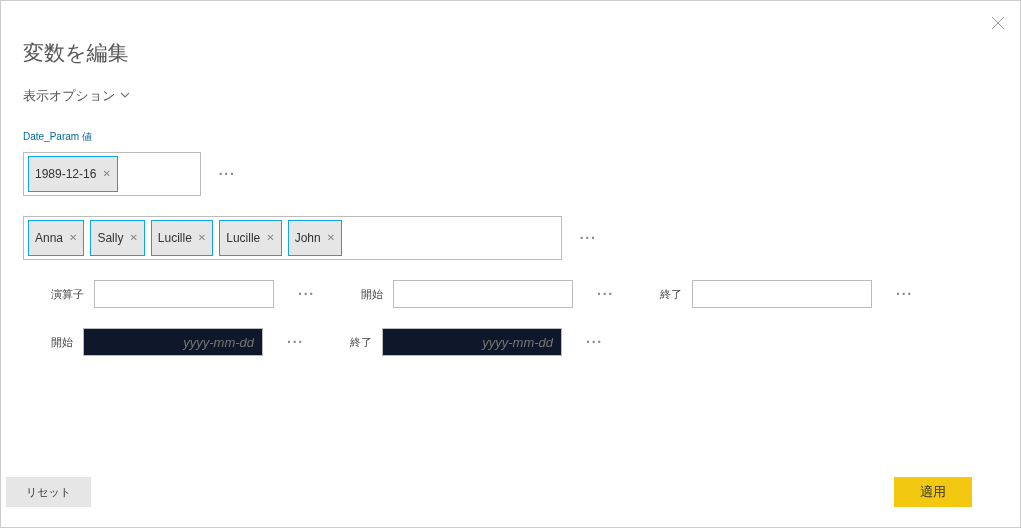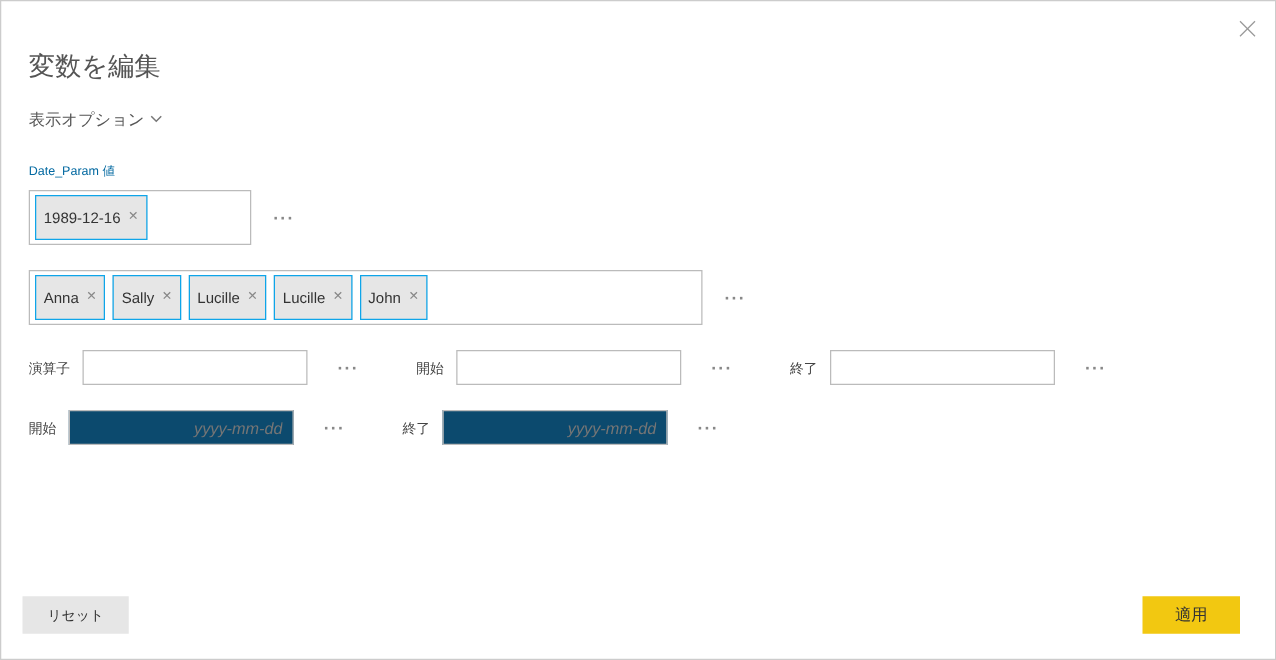--- a/index.html
+++ b/index.html
@@ -101,20 +101,21 @@
     .plain-label {
       font-size: 13px;
       color: #333;
       margin-bottom: 12px;
     }
     .row {
       display: flex;
       align-items: center;
       gap: 10px;
       flex-wrap: nowrap;
+      margin-left: 28px;
     }
     .sublabel {
       font-size: 11px;
       color: #444;
       white-space: nowrap;
     }
     .text-input {
       border: 1px solid #bbb;
       height: 28px;
       padding: 0 6px;
@@ -124,40 +125,40 @@
     .w-180 { width: 180px; }
     .date-input {
       border: 1px solid #bbb;
       height: 28px;
       width: 180px;
       padding: 0 8px;
       font-size: 13px;
       font-style: italic;
       color: #999;
       text-align: right;
-      background: #0c4a6e;
+      background: #0f172a;
     }
     .gap-big { margin-right: 36px; }
     .footer {
       position: absolute;
-      left: 17px; right: 22px; bottom: 20px;
+      left: 5px; right: 22px; bottom: 20px;
       display: flex;
       align-items: center;
     }
     .footer-spacer { flex: 1; }
     .btn {
       height: 30px;
       padding: 0 20px;
       border: none;
       font-size: 11px;
       cursor: pointer;
       min-width: 70px;
     }
     .btn-grey { background: #e6e6e6; color: #333; }
-    .btn-yellow { background: #f2c811; color: #333; margin-right: 6px; padding: 0 26px; font-size: 13px; }
+    .btn-yellow { background: #f2c811; color: #333; margin-right: 26px; padding: 0 26px; font-size: 13px; }
   </style>
 </head>
 <body>
 
 <div class="dialog">
 
   <div class="close-btn">
     <svg viewBox="0 0 14 14" stroke="#999" stroke-width="1" fill="none">
       <line x1="1" y1="1" x2="13" y2="13"></line>
         <line x1="13" y1="1" x2="1" y2="13"></line>

